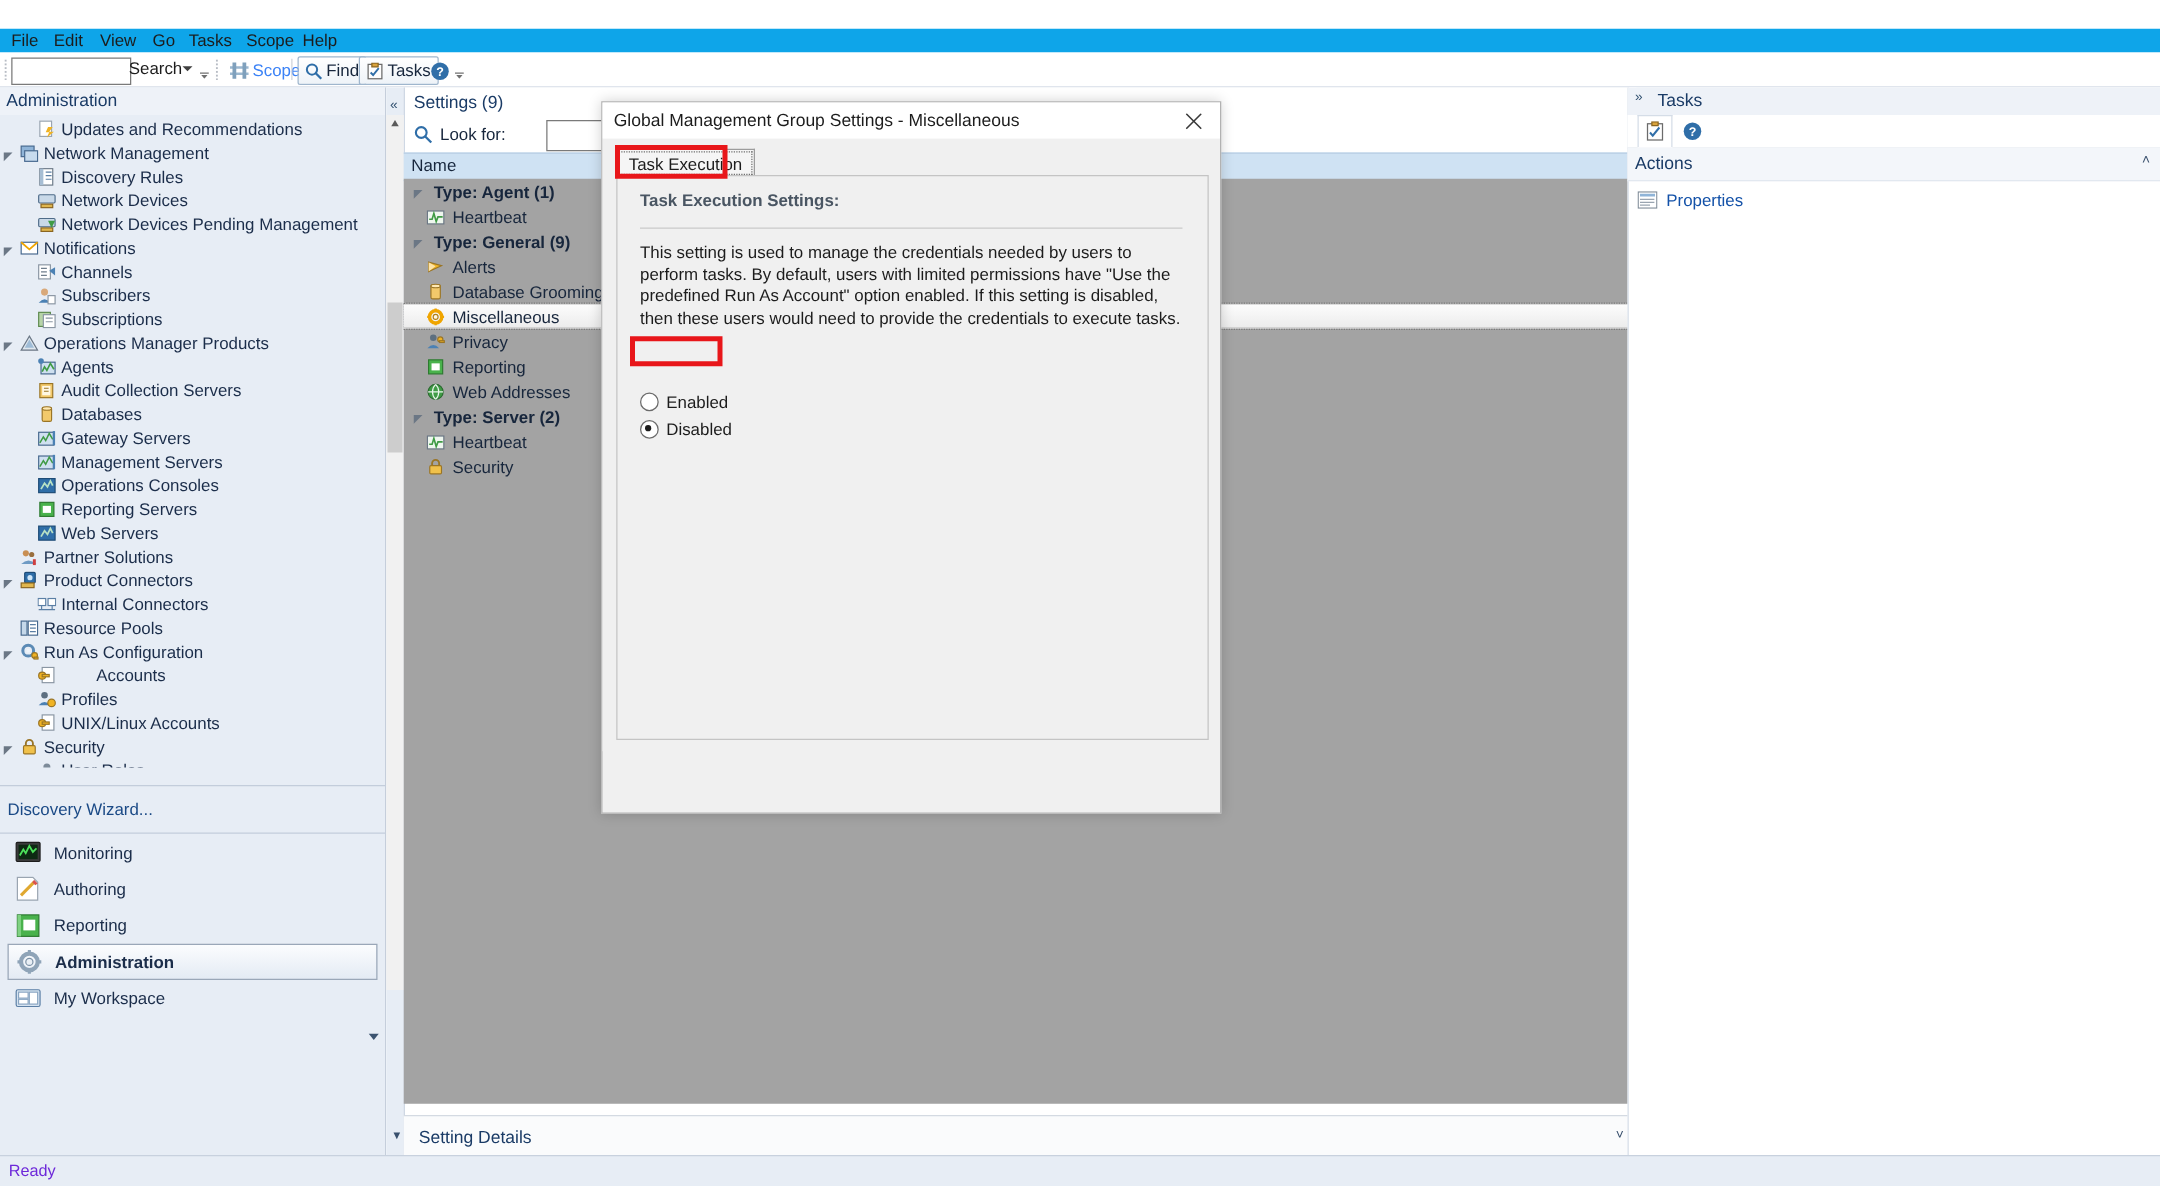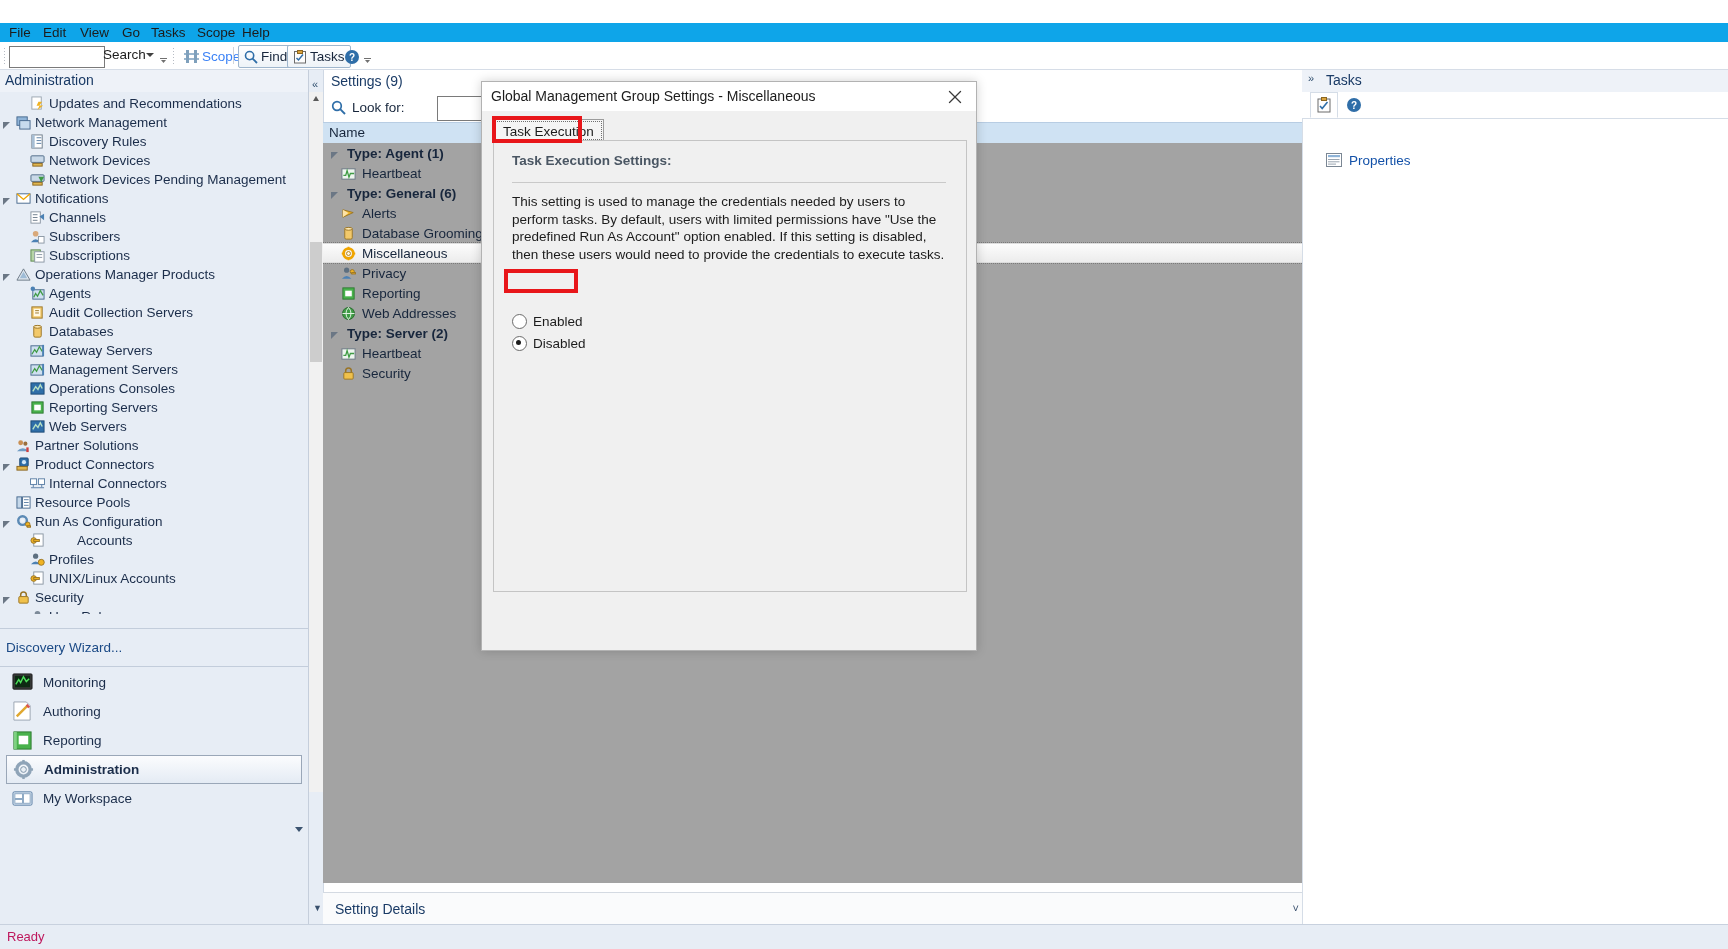--- a/index.html
+++ b/index.html
@@ -85,27 +85,27 @@
   .rightpane{position:absolute;left:1302px;top:70px;width:426px;height:855px;background:#ffffff;}
   .rp-tasks{position:absolute;left:0;top:0;width:426px;height:22px;background:#eef2f8;}
   .rp-tasks .chev{position:absolute;left:6px;top:2px;font-size:11px;color:#31506f;}
   .rp-tasks .lbl{position:absolute;left:24px;top:2px;font-size:14px;color:#1a3b66;}
   .rp-tabs{position:absolute;left:0;top:22px;width:426px;height:26px;background:#ffffff;border-bottom:1px solid #d5dde7;}
   .rp-tab{position:absolute;top:0;width:28px;height:26px;display:flex;align-items:center;justify-content:center;cursor:default;}
   .rp-tab.active{background:#fff;border:1px solid #d5dde7;border-bottom:1px solid #fff;box-sizing:border-box;}
   .rp-actions-hdr{position:absolute;left:0;top:48px;width:426px;height:26px;background:#f3f6fa;border-bottom:1px solid #e2e8f0;}
   .rp-actions-hdr .lbl{position:absolute;left:6px;top:4px;font-size:14px;color:#1a3b66;}
   .rp-actions-hdr .collapse{position:absolute;right:8px;top:4px;font-size:11px;color:#39506d;}
-  .rp-action{position:absolute;left:8px;height:20px;display:flex;align-items:center;gap:7px;cursor:default;margin-left:16px;}
+  .rp-action{position:absolute;left:8px;height:20px;display:flex;align-items:center;gap:7px;cursor:default;}
   .rp-action .lbl{font-size:13.5px;color:#1351a8;}
   .rp-left-edge{position:absolute;left:0;top:0;width:1px;height:855px;background:#d5dde7;}
 
   
   .statusbar{position:absolute;left:0;bottom:0;width:1728px;height:24px;background:#e7edf5;border-top:1px solid #c8d1de;}
-  .statusbar span{position:absolute;left:7px;top:4px;font-size:13px;color:#be185d;}
+  .statusbar span{position:absolute;left:7px;top:4px;font-size:13px;color:#6d28d9;}
 
   
   .dlg{position:absolute;left:481px;top:81px;width:494px;height:568px;background:#f0f0f0;border:1px solid #b2b2b2;
        box-shadow:0 0 10px rgba(0,0,0,.18);}
   .dlg-title{position:absolute;left:0;top:0;width:494px;height:29px;background:#ffffff;}
   .dlg-title .t{position:absolute;left:9px;top:6px;font-size:14px;color:#1c1c1c;white-space:nowrap;}
   .dlg-close{position:absolute;right:0;top:0;width:42px;height:29px;cursor:default;}
   .dlg-close svg{position:absolute;left:50%;top:50%;transform:translate(-50%,-50%);}
   .dlg-body{position:absolute;left:0;top:29px;width:494px;height:490px;background:#f0f0f0;}
   .tabstrip{position:absolute;left:11px;top:8px;height:22px;}
@@ -551,21 +551,21 @@
           <span class="licon" style="left: 18px;"><svg width="15" height="15" viewBox="0 0 16 16">
               <rect x="1" y="3" width="14" height="11" fill="#eef6ee" stroke="#6b7785"></rect>
               <polyline points="2.5,10 5,10 6.5,5 8.5,12 10,8 12,8 14,8" fill="none" stroke="#3f9b45" stroke-width="1.4"></polyline>
             </svg></span>
           <span class="llabel" style="left: 39px;">Heartbeat</span>
         </div>
         <div class="lrow group">
           <span class="ltwist" style="left: 7px;"><svg width="10" height="10" viewBox="0 0 10 10">
               <polygon points="1,2 8,2 1,9" fill="#6b7785"></polygon>
             </svg></span>
-          <span class="llabel" style="left: 24px;">Type: General (6)</span>
+          <span class="llabel" style="left: 24px;">Type: General (9)</span>
         </div>
         <div class="lrow">
           <span class="licon" style="left: 18px;"><svg width="15" height="15" viewBox="0 0 16 16">
               <path d="M2,4 L13,7 L2,12 Z" fill="#f0b323" stroke="#9a7526"></path>
               <path d="M2,4 L8,7.5 L2,12 Z" fill="#fde3a6"></path>
             </svg></span>
           <span class="llabel" style="left: 39px;">Alerts</span>
         </div>
         <div class="lrow">
           <span class="licon" style="left: 18px;"><svg width="15" height="15" viewBox="0 0 16 16">
@@ -652,20 +652,24 @@
           <rect x="5.5" y="0.5" width="5" height="3" fill="#d9a33c" stroke="#8a6520"></rect>
           <polyline points="4,9 6.2,11.5 11.5,5" fill="none" stroke="#2f6ea8" stroke-width="1.6"></polyline>
         </svg>
       </div>
       <div class="rp-tab" style="left:38px">
         <svg width="16" height="16" viewBox="0 0 16 16">
           <circle cx="8" cy="8" r="7" fill="#2f6ea8"></circle>
           <text x="8" y="12" font-size="10" fill="#ffffff" text-anchor="middle" font-family="Liberation Sans, sans-serif" font-weight="bold">?</text>
         </svg>
       </div>
+    </div>
+    <div class="rp-actions-hdr">
+      <div class="lbl">Actions</div>
+      <div class="collapse">˄</div>
     </div>
     <div class="rp-action" style="top:80px">
       <svg width="16" height="14" viewBox="0 0 16 14">
         <rect x="0.5" y="0.5" width="15" height="13" fill="#ffffff" stroke="#7b8794"></rect>
         <rect x="2" y="2" width="12" height="2.2" fill="#8fb4d8"></rect>
         <line x1="2" y1="6.5" x2="13.5" y2="6.5" stroke="#9aa5b1"></line>
         <line x1="2" y1="8.8" x2="13.5" y2="8.8" stroke="#9aa5b1"></line>
         <line x1="2" y1="11.1" x2="10" y2="11.1" stroke="#9aa5b1"></line>
       </svg>
       <span class="lbl">Properties</span>

